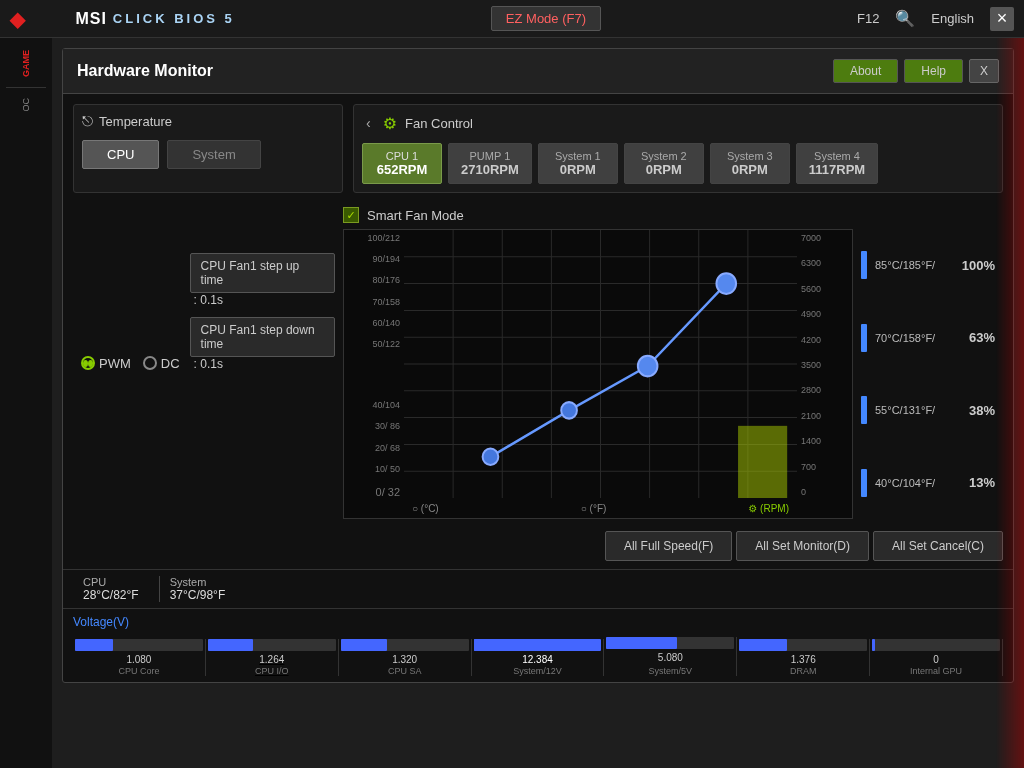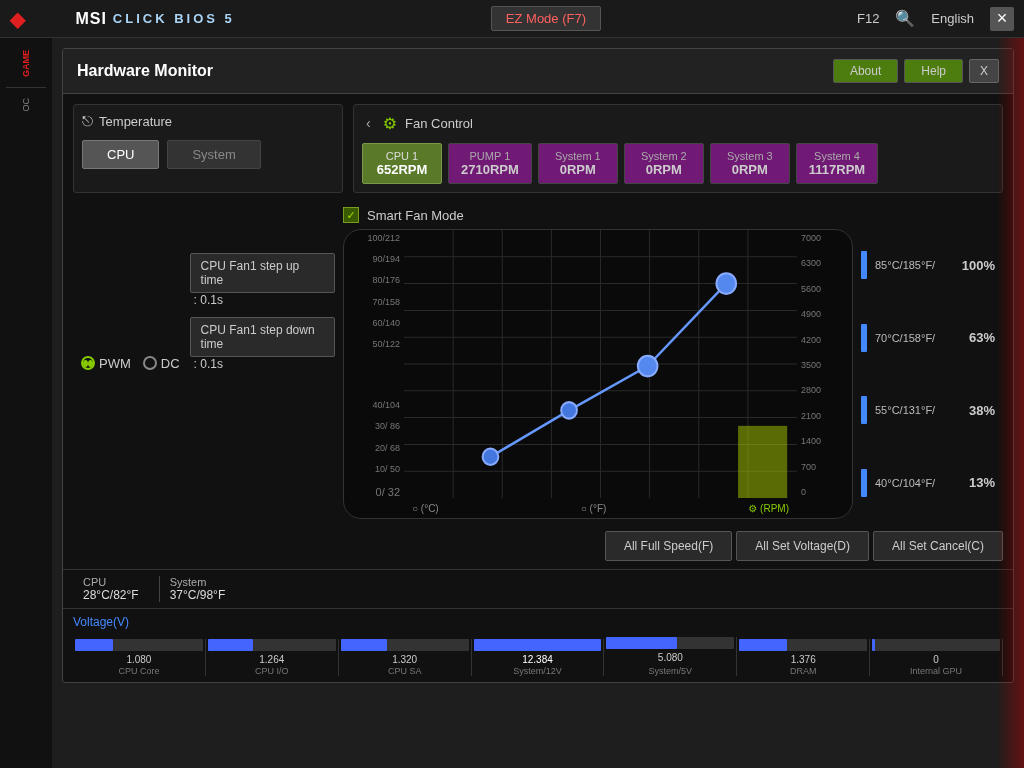--- a/index.html
+++ b/index.html
@@ -187,21 +187,21 @@
       font-size: 14px;
       cursor: pointer;
       padding: 2px 4px;
     }
     .fan-grid {
       display: flex;
       flex-wrap: wrap;
       gap: 6px;
     }
     .fan-item {
-      background: #701a75;
+      background: #404040;
       border: 1px solid #444;
       border-radius: 2px;
       padding: 6px 12px;
       color: #ccc;
       font-size: 12px;
       text-align: center;
       min-width: 80px;
     }
     .fan-item.active {
       background: #5a7a2a;
@@ -539,21 +539,21 @@
       </div>
 
       <div style="flex:1;padding:4px 0;">
         <div class="smart-fan-header">
           <div class="smart-fan-checkbox">✓</div>
           <span class="smart-fan-label">Smart Fan Mode</span>
         </div>
 
         <div style="display:flex;">
 
-          <div class="chart-container" style="flex:1;border-radius:18px;">
+          <div class="chart-container" style="flex:1;">
 
             <div class="chart-left-axis" id="chart-left-axis">
             <div style="font-size: 9px; color: rgb(119, 119, 119); text-align: right; line-height: 1.1;">100/212</div>
                 <div style="font-size: 9px; color: rgb(119, 119, 119); text-align: right; line-height: 1.1;">90/194</div>
                 <div style="font-size: 9px; color: rgb(119, 119, 119); text-align: right; line-height: 1.1;">80/176</div>
                 <div style="font-size: 9px; color: rgb(119, 119, 119); text-align: right; line-height: 1.1;">70/158</div>
                 <div style="font-size: 9px; color: rgb(119, 119, 119); text-align: right; line-height: 1.1;">60/140</div>
                 <div style="font-size: 9px; color: rgb(119, 119, 119); text-align: right; line-height: 1.1;">50/122</div>
                 <div style="font-size: 9px; color: rgb(119, 119, 119); text-align: right; line-height: 1.1; margin-top: 40px;">40/104</div>
                 <div style="font-size: 9px; color: rgb(119, 119, 119); text-align: right; line-height: 1.1;">30/ 86</div>
@@ -643,21 +643,21 @@
     </div>
     <div style="color:#ccc;font-size:13px;font-weight:bold;">13%</div>
   </div>
             </div>
         </div>
       </div>
     </div>
 
     <div class="bottom-buttons">
       <button class="action-btn">All Full Speed(F)</button>
-      <button class="action-btn">All Set Voltage(D)</button>
+      <button class="action-btn">All Set Monitor(D)</button>
       <button class="action-btn">All Set Cancel(C)</button>
     </div>
 
     <div class="temp-readings" id="temp-readings-bar">
     <div class="temp-reading-item">
     <span class="temp-label">CPU</span>
     <span class="temp-value">28°C/82°F</span>
   </div>
         <div class="temp-reading-item">
     <span class="temp-label">System</span>
@@ -668,21 +668,21 @@
     <div class="voltage-section">
       <div class="voltage-title">Voltage(V)</div>
       <div style="display:flex;align-items:flex-end;gap:0;" id="voltage-bars">
       <div style="flex: 1 1 0%; display: flex; flex-direction: column; align-items: center; padding: 0px 2px; border-right: 1px solid rgb(51, 51, 51);">
     <div style="width:100%;height:12px;background:#333;border-radius:1px;margin-bottom:3px;position:relative;">
       <div style="height:100%;width:30%;background:#4466ff;border-radius:1px;"></div>
     </div>
     <div style="color:#ccc;font-size:10px;text-align:center;">1.080</div>
     <div style="color:#777;font-size:9px;text-align:center;margin-top:1px;">CPU Core</div>
   </div>
-          <div style="flex: 1 1 0%; display: flex; flex-direction: column; align-items: center; padding: 0px 2px; border-right: 1px solid rgb(51, 51, 51);">
+          <div style="flex: 1 1 0%; display: flex; flex-direction: column; align-items: center; padding: 0px 2px; border-right: 1px solid rgb(51, 51, 51); text-decoration: underline;">
     <div style="width:100%;height:12px;background:#333;border-radius:1px;margin-bottom:3px;position:relative;">
       <div style="height:100%;width:35%;background:#4466ff;border-radius:1px;"></div>
     </div>
     <div style="color:#ccc;font-size:10px;text-align:center;">1.264</div>
     <div style="color:#777;font-size:9px;text-align:center;margin-top:1px;">CPU I/O</div>
   </div>
           <div style="flex: 1 1 0%; display: flex; flex-direction: column; align-items: center; padding: 0px 2px; border-right: 1px solid rgb(51, 51, 51);">
     <div style="width:100%;height:12px;background:#333;border-radius:1px;margin-bottom:3px;position:relative;">
       <div style="height:100%;width:36%;background:#4466ff;border-radius:1px;"></div>
     </div>

